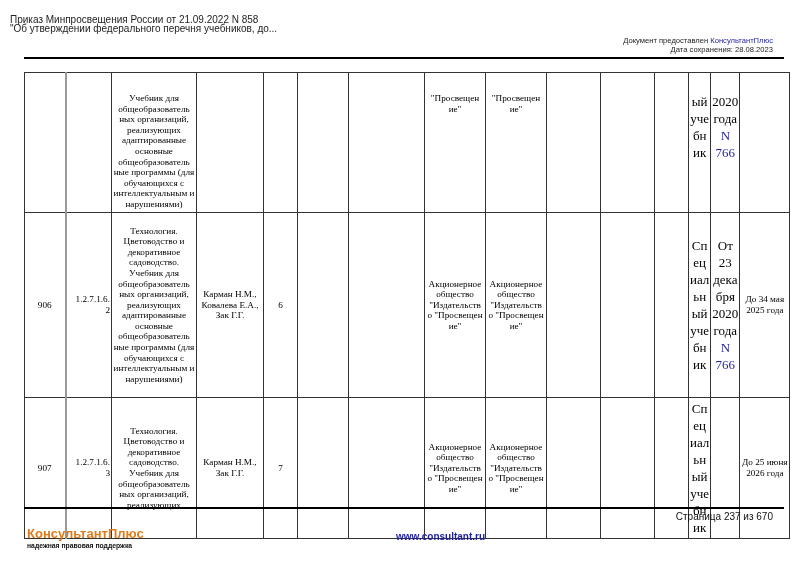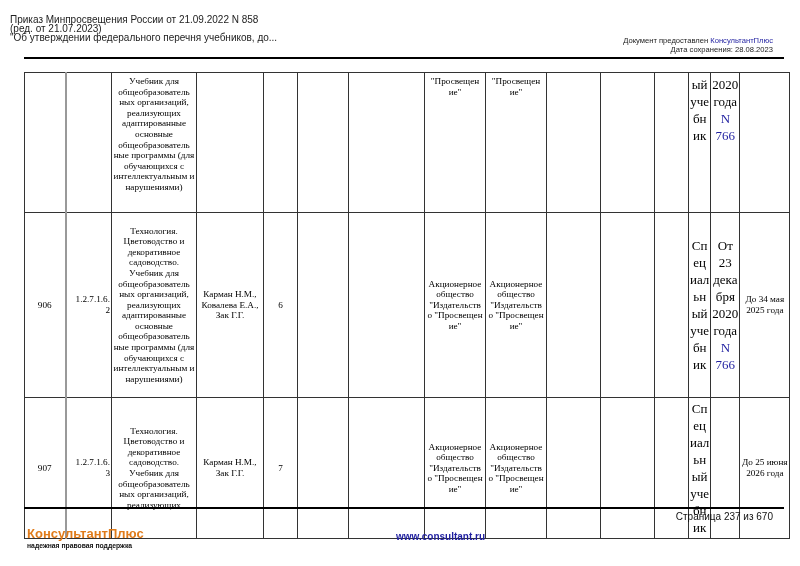--- a/index.html
+++ b/index.html
@@ -5,36 +5,35 @@
   html, body { margin:0; padding:0; background:#ffffff; }
   body { width:800px; height:566px; position:relative; overflow:hidden; font-family:"Liberation Sans", sans-serif; color:#000; }
   .hdr-left { position:absolute; left:10px; top:15px; font-size:10px; line-height:9px; color:#222; }
   .hdr-right { position:absolute; right:27px; top:20px; font-size:7.6px; line-height:9px; text-align:right; color:#222;margin-top:16px; }
   .brand-link { color:#1f1fa0; }
   .rule { position:absolute; left:24px; width:760px; height:2px; background:#000; }
   .rule.top { top:57px; }
   .rule.bottom { top:507px; }
   table.grid { position:absolute; left:24px; top:72px; border-collapse:collapse; table-layout:fixed; font-family:"Liberation Serif", serif; font-size:9.2px; line-height:10.6px; }
   table.grid td { border:1px solid #333; padding:2px 1px; text-align:center; vertical-align:middle; word-wrap:break-word; overflow:hidden; }
-  table.grid tr.r1 td { vertical-align:top; padding-top:3px; }
+  table.grid tr.r1 td { vertical-align:top; padding-top:20px; }
   table.grid td.left { text-align:right; padding-left:3px; }
   table.grid td.c1 { border-right:2px solid #999; }
   .link { color:#1f1fa0; }
   .narrow { font-size:13px; line-height:17px; }
   .ftr-brand { position:absolute; left:27px; top:526px; font-size:13px; font-weight:bold; color:#e07b1a; }
   .ftr-tag { position:absolute; left:27px; top:542px; font-size:6.8px; font-weight:bold; color:#111; }
   .ftr-url { position:absolute; left:354px; top:531px; font-size:10px; font-weight:bold; color:#1f1fa0;margin-left:42px; }
   .ftr-page { position:absolute; right:27px; top:511px; font-size:10px; color:#111; }
 </style>
 </head>
 <body>
 
 <div class="hdr-left">
   <div>Приказ Минпросвещения России от 21.09.2022 N 858</div>
-  <div>(ред. от 21.07.2023)</div>
   <div>"Об утверждении федерального перечня учебников, до...</div>
 </div>
 
 <div class="hdr-right">
   <div><span>Документ предоставлен </span><span class="brand-link">КонсультантПлюс</span></div>
   <div>Дата сохранения: 28.08.2023</div>
 </div>
 
 <div class="rule top"></div>
 

